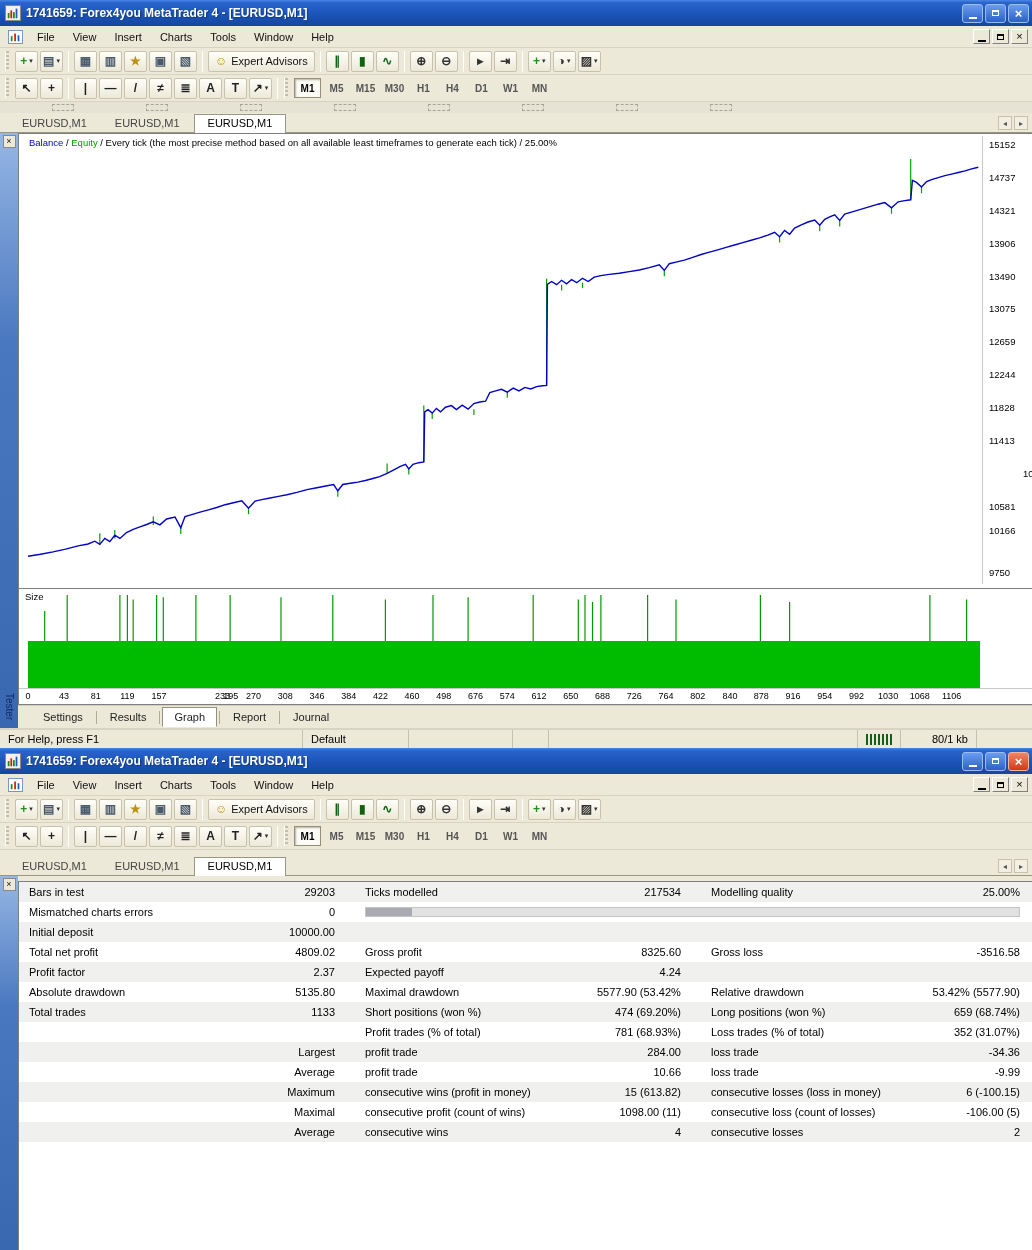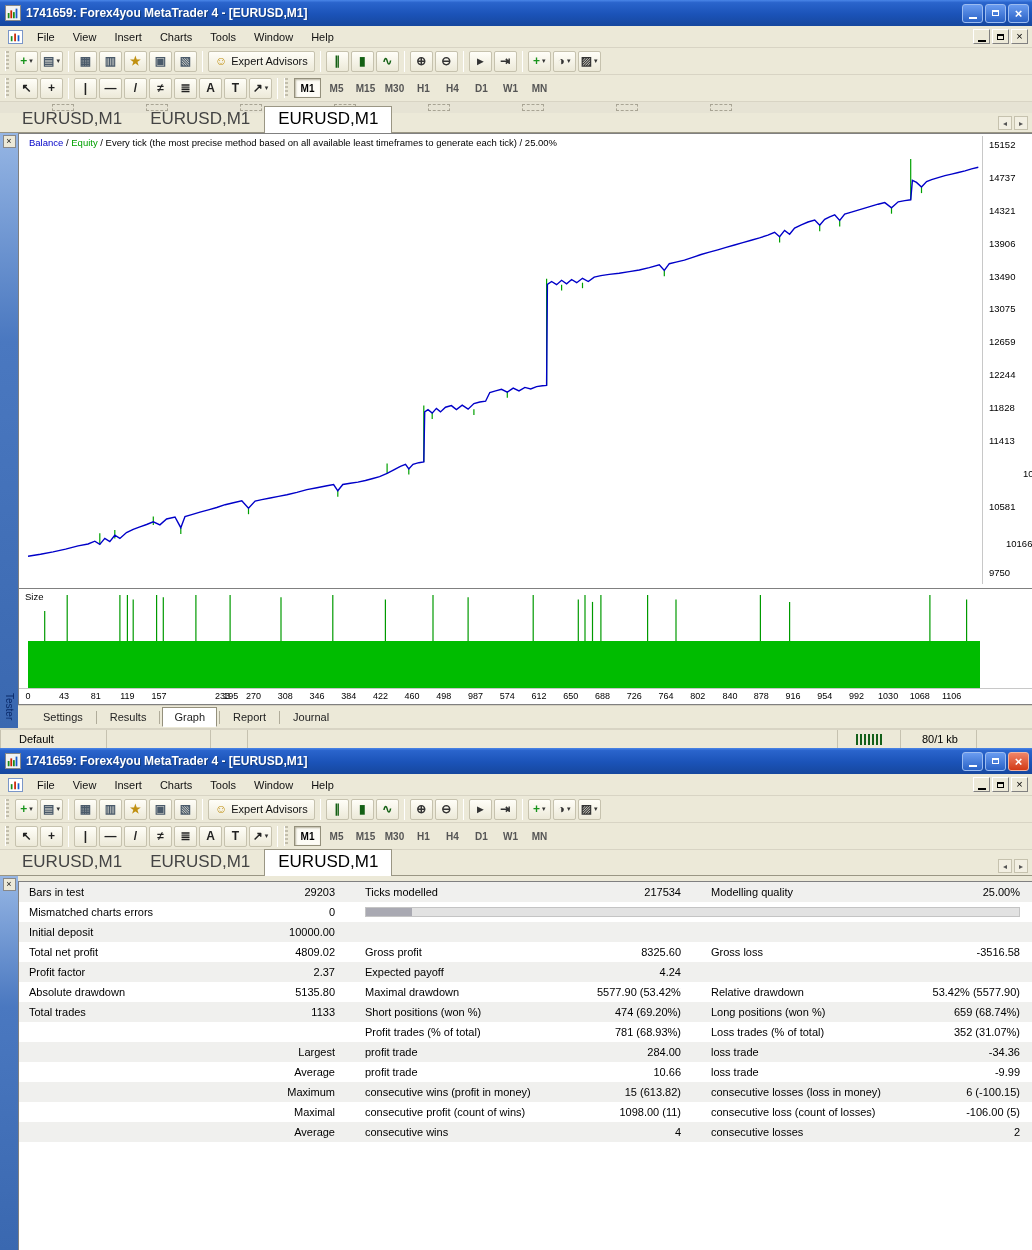--- a/index.html
+++ b/index.html
@@ -48,21 +48,21 @@
     font-size:10px;font-weight:bold;color:#555;border:1px solid transparent;}
   .tf-btn.active{background:#fdfcf6;border-color:#94907c;box-shadow:inset 1px 1px 2px #b8b4a0;color:#000;}
 
   
   .ghost-row{height:11px;flex:0 0 11px;background:#e6e3d4;display:flex;align-items:center;gap:72px;padding-left:52px;}
   .ghost{width:22px;height:7px;border:1px dashed #a8a494;}
   .win-bottom .tabbar{margin-top:6px;}
   .tabbar{height:20px;flex:0 0 20px;background:#ece9d8;display:flex;align-items:flex-end;padding-left:8px;
     border-bottom:1px solid #9a9684;position:relative;}
   .ctabs{display:flex;align-items:flex-end;}
-  .ctab{padding:2px 13px 3px;font-size:17px;color:#444;border:1px solid transparent;border-bottom:none;white-space:nowrap;}
+  .ctab{padding:2px 13px 3px;font-size:11px;color:#444;border:1px solid transparent;border-bottom:none;white-space:nowrap;}
   .ctab.active{background:#fff;border-color:#9a9684;color:#000;margin-bottom:-1px;padding-bottom:4px;}
   .tab-arrows{position:absolute;right:4px;top:3px;display:flex;gap:2px;}
   .tab-arrow{width:14px;height:14px;font-size:8px;display:flex;align-items:center;justify-content:center;
     color:#555;border:1px solid #c6c2ae;background:#f2efe2;}
 
   
   .tester-area{flex:1;display:flex;min-height:0;}
   .side-strip{width:18px;flex:0 0 18px;background:linear-gradient(180deg,#96b6e4 0%,#4a78c0 35%,#3a68b0 100%);
     display:flex;flex-direction:column;align-items:center;position:relative;}
   .strip-close{width:13px;height:13px;margin-top:2px;background:#ece9d8;border:1px solid #888;
@@ -84,21 +84,21 @@
   .x-axis span{position:absolute;top:2px;transform:translateX(-50%);}
 
   .tester-tabs{height:23px;flex:0 0 23px;background:#ece9d8;display:flex;align-items:center;padding-left:14px;border-top:1px solid #d4d0c0;}
   .ttab{padding:3px 11px;font-size:11px;color:#222;}
   .ttab.active{background:#fff;border:1px solid #94907c;border-bottom-color:#fff;}
   .tsep{width:1px;height:13px;background:#b0ac9a;margin:0 2px;}
 
   
   .statusbar{height:20px;flex:0 0 20px;background:#ece9d8;display:flex;align-items:stretch;
     border-top:2px solid #d8d4c4;font-size:11px;}
-  .sb-cell{border-left:1px solid #c6c2b0;display:flex;align-items:center;padding:0 18px;white-space:nowrap;}
+  .sb-cell{border-left:1px solid #c6c2b0;display:flex;align-items:center;padding:0 8px;white-space:nowrap;}
   .sb-help{flex:0 0 302px;display:flex;align-items:center;padding:0 8px;}
   .sb-profile{flex:0 0 106px;}
   .sb-e1{flex:0 0 104px;}
   .sb-e2{flex:0 0 36px;}
   .sb-e3{flex:1;}
   .sb-bars{flex:0 0 40px;justify-content:center;}
   .sb-kb{flex:0 0 76px;justify-content:flex-end;}
   .sb-end{flex:0 0 56px;}
   .barcode{display:block;width:26px;height:11px;background:repeating-linear-gradient(90deg,#14601a 0 2px,#ece9d8 2px 4px);}
 
@@ -352,21 +352,21 @@
               <div style="top: 68.6623px;">14321</div>
               <div style="top: 101.568px;">13906</div>
               <div style="top: 134.554px;">13490</div>
               <div style="top: 167.46px;">13075</div>
               <div style="top: 200.446px;">12659</div>
               <div style="top: 233.352px;">12244</div>
               <div style="top: 266.337px;">11828</div>
               <div style="top: 299.244px;">11413</div>
               <div style="top: 332.229px; margin-left: 34px;">10997</div>
               <div style="top: 365.215px;">10581</div>
-              <div style="top: 402px; margin-left: 17px;">10166</div>
+              <div style="top: 389px;">10166</div>
               <div style="top: 431.106px;">9750</div>
             </div>
         </div>
         <div class="size-box">
           <span class="size-label">Size</span>
           <div id="size-plot" class="size-svg-holder">
               <svg class="size-svg" width="952" height="99" viewBox="0 0 952 99">
                 <rect x="0" y="52" width="952" height="47" fill="#00bc00"></rect>
                 <line x1="16.7" y1="52" x2="16.7" y2="22.1" stroke="#009a00" stroke-width="1.2"></line>
                 <line x1="39.2" y1="52" x2="39.2" y2="6.0" stroke="#009a00" stroke-width="1.2"></line>
@@ -404,21 +404,21 @@
             <span style="left: 140.109px;">157</span>
             <span style="left: 171.842px; margin-left: 40px;">195</span>
             <span style="left: 203.575px;">233</span>
             <span style="left: 234.474px;">270</span>
             <span style="left: 266.207px;">308</span>
             <span style="left: 297.94px;">346</span>
             <span style="left: 329.674px;">384</span>
             <span style="left: 361.407px;">422</span>
             <span style="left: 393.14px;">460</span>
             <span style="left: 424.874px;">498</span>
-            <span style="left: 456.607px;">987</span>
+            <span style="left: 456.607px;">676</span>
             <span style="left: 488.34px;">574</span>
             <span style="left: 520.074px;">612</span>
             <span style="left: 551.807px;">650</span>
             <span style="left: 583.54px;">688</span>
             <span style="left: 615.274px;">726</span>
             <span style="left: 647.007px;">764</span>
             <span style="left: 678.74px;">802</span>
             <span style="left: 711px;">840</span>
             <span style="left: 742.207px;">878</span>
             <span style="left: 773.94px;">916</span>
@@ -437,20 +437,21 @@
           <span class="ttab active">Graph</span>
           <span class="tsep"></span>
           <span class="ttab">Report</span>
           <span class="tsep"></span>
           <span class="ttab">Journal</span>
         </div>
     </div>
   </div>
 
   <div class="statusbar">
+    <span class="sb-help">For Help, press F1</span>
     <span class="sb-cell sb-profile">Default</span>
     <span class="sb-cell sb-e1"></span>
     <span class="sb-cell sb-e2"></span>
     <span class="sb-cell sb-e3"></span>
     <span class="sb-cell sb-bars">
         <i class="barcode"></i>
       </span>
     <span class="sb-cell sb-kb">80/1 kb</span>
     <span class="sb-cell sb-end"></span>
   </div>

